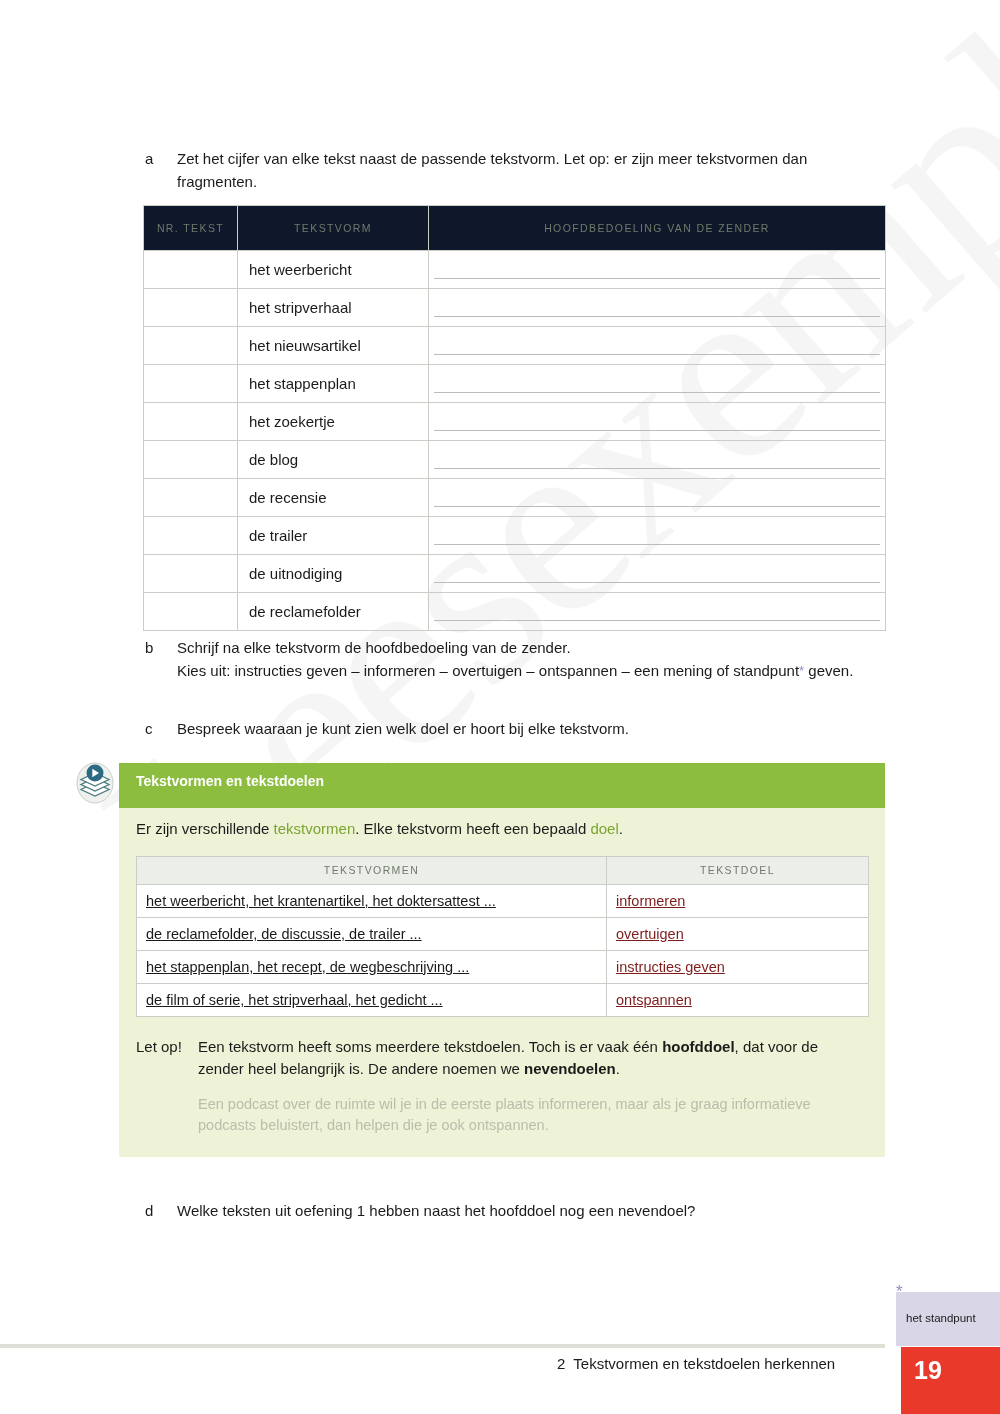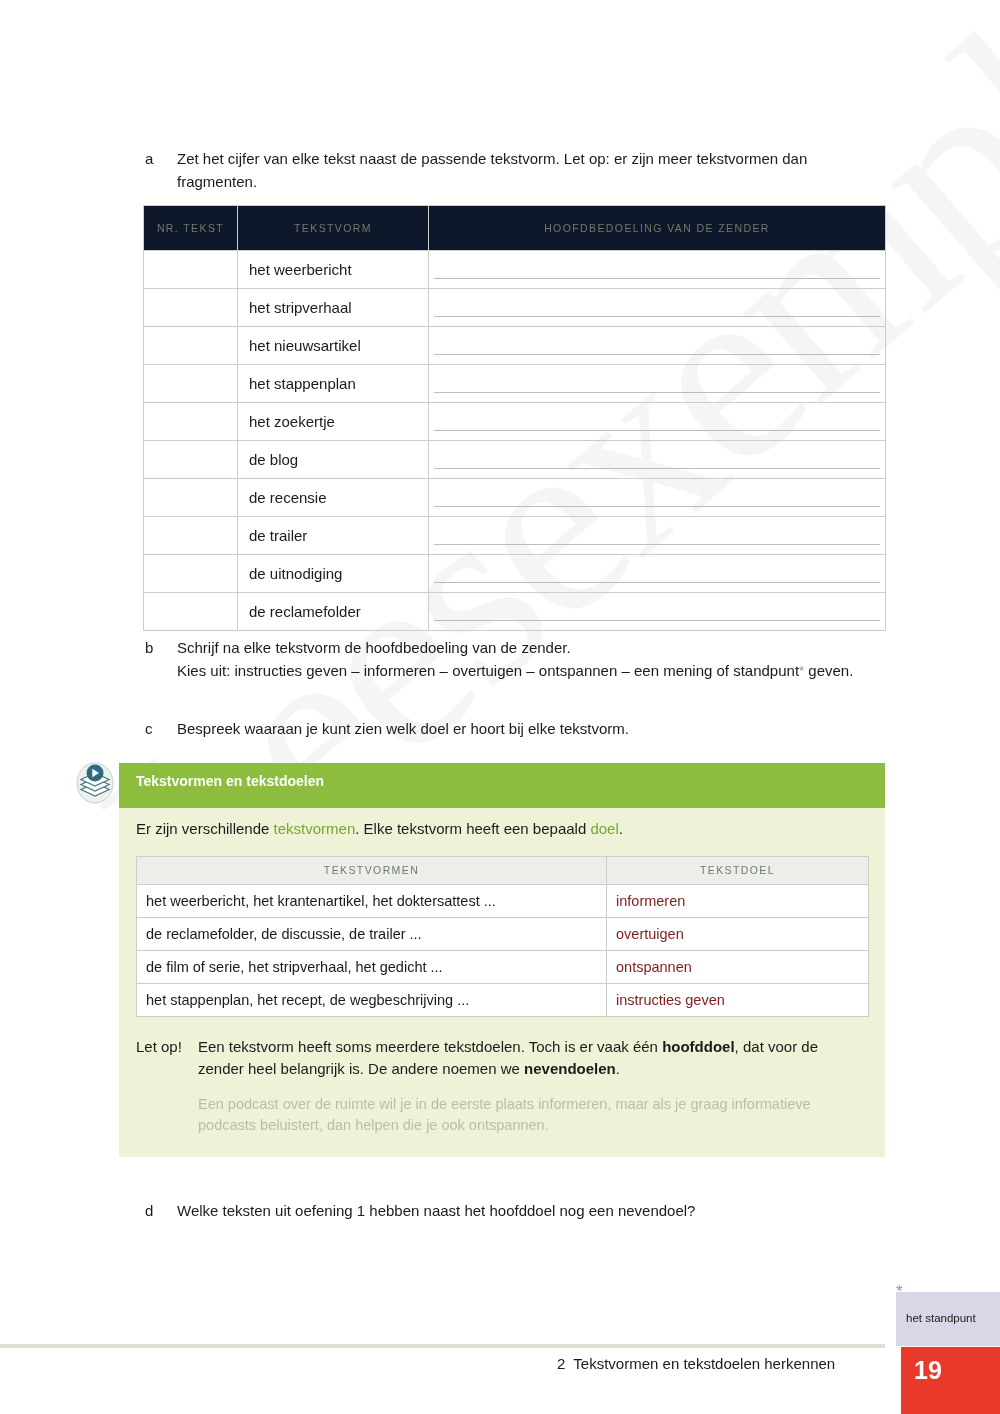--- a/index.html
+++ b/index.html
@@ -163,20 +163,21 @@
     border: 1px solid #c9cfc6;
     text-transform: uppercase;
   }
   #inner-table td {
     border: 1px solid #c9cfc6;
     height: 33px;
     padding: 0 0 0 9px;
     font-size: 14.5px;
     background: #ffffff;
     vertical-align: middle;
+    text-decoration: underline;
   }
   #inner-table td.doel { color: #7f1d1d; }
 
   
   #letop {
     margin-top: 19px;
     font-size: 15px;
     line-height: 1.5;
     color: #1b1b1b;
     position: relative;
@@ -387,26 +388,26 @@
         <tbody>
           <tr>
             <td>het weerbericht, het krantenartikel, het doktersattest ...</td>
             <td class="doel">informeren</td>
           </tr>
           <tr>
             <td>de reclamefolder, de discussie, de trailer ...</td>
             <td class="doel">overtuigen</td>
           </tr>
           <tr>
+            <td>het stappenplan, het recept, de wegbeschrijving ...</td>
+            <td class="doel">instructies geven</td>
+          </tr>
+          <tr>
             <td>de film of serie, het stripverhaal, het gedicht ...</td>
             <td class="doel">ontspannen</td>
-          </tr>
-          <tr>
-            <td>het stappenplan, het recept, de wegbeschrijving ...</td>
-            <td class="doel">instructies geven</td>
           </tr>
         </tbody>
       </table>
 
       <div id="letop">
         <span class="lbl">Let op!</span><span>Een tekstvorm heeft soms meerdere tekstdoelen. Toch is er vaak één </span><b>hoofddoel</b><span>, dat voor de zender heel belangrijk is. De andere noemen we </span><b>nevendoelen</b><span>.</span>
         <span class="example">Een podcast over de ruimte wil je in de eerste plaats informeren, maar als je graag informatieve podcasts beluistert, dan helpen die je ook ontspannen.</span>
       </div>
 
     </div>

